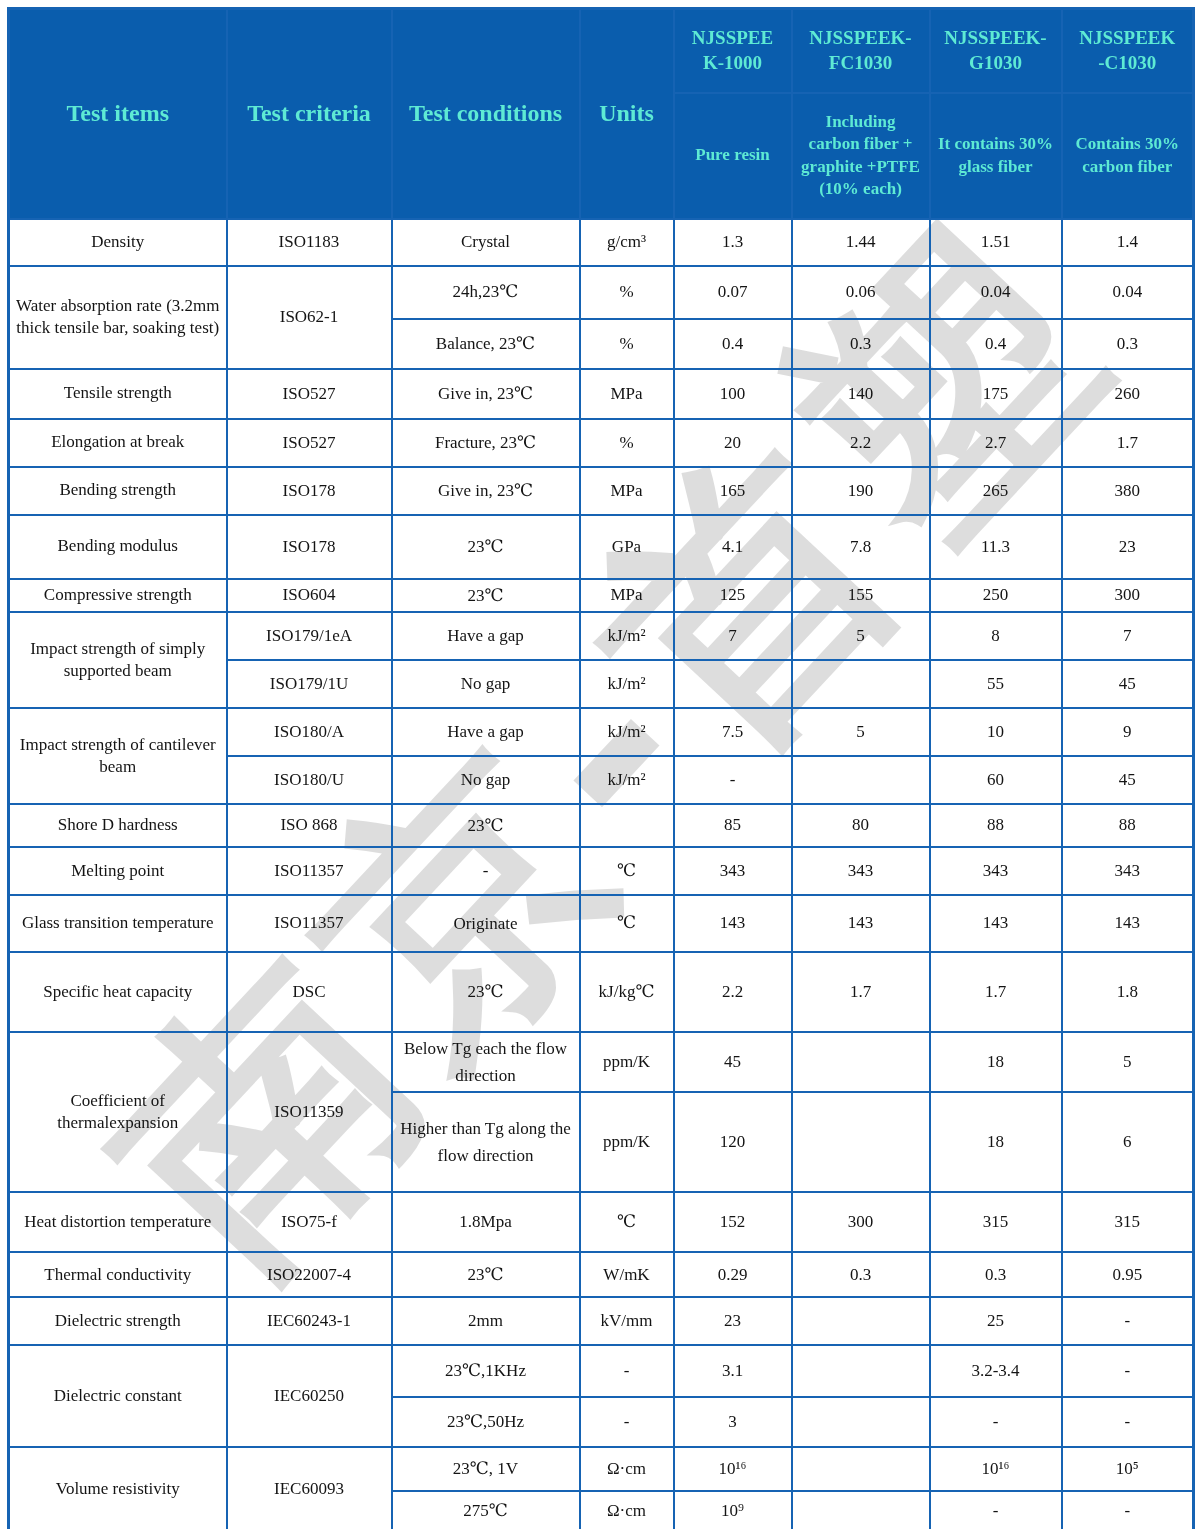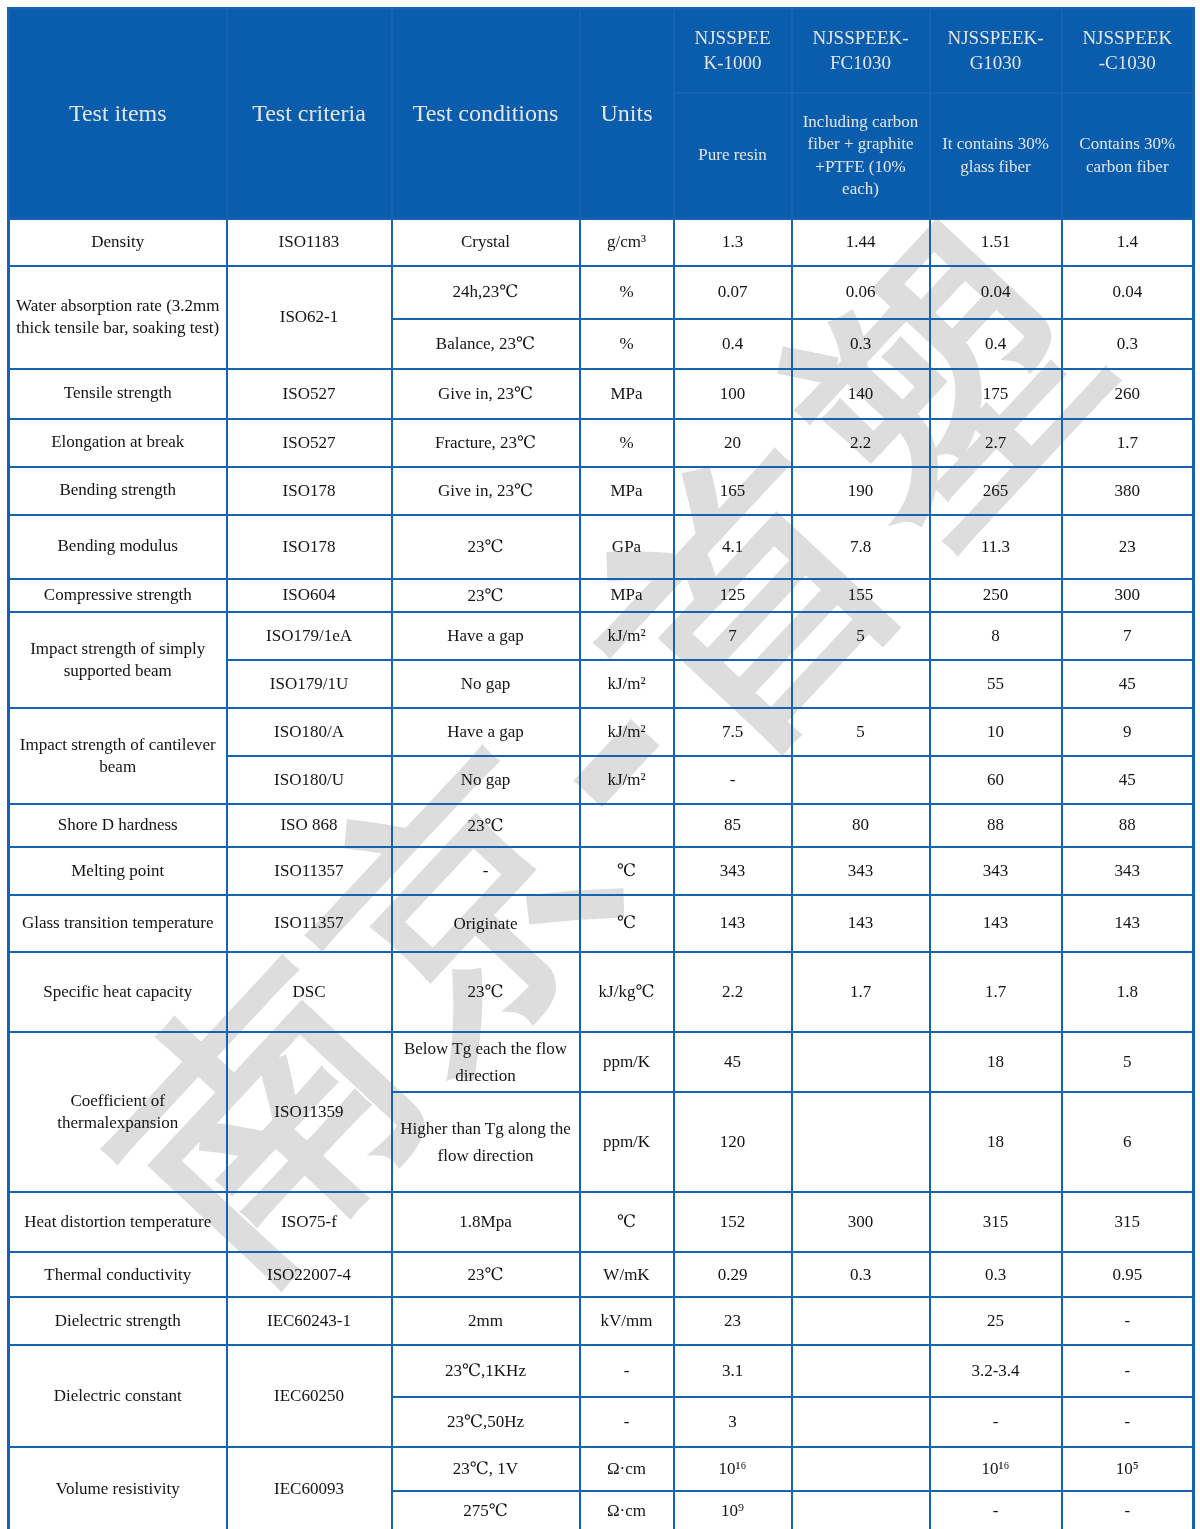--- a/index.html
+++ b/index.html
@@ -47,22 +47,22 @@
     text-align:center;
     vertical-align:middle;
     padding:2px 6px;
     font-size:17px;
     color:var(--body-text);
     line-height:1.4;
     overflow:hidden;
   }
   .spec thead th{
     background:var(--hbg);
-    color:#e5e5e5;
-    font-weight:normal;
+    color:#5eead4;
+    font-weight:bold;
   }
   .spec thead tr.h1{height:84px;}
   .spec thead tr.h2{height:126px;}
   .spec th.static-col{font-size:24px;}
   .spec th.product-name{font-size:19px;white-space:pre-line;line-height:1.3;}
   .spec th.product-desc{font-size:17px;line-height:1.3;}
   .spec td.item{line-height:1.3;}
   .spec td.cond{line-height:1.6;}
 </style>
 </head>

